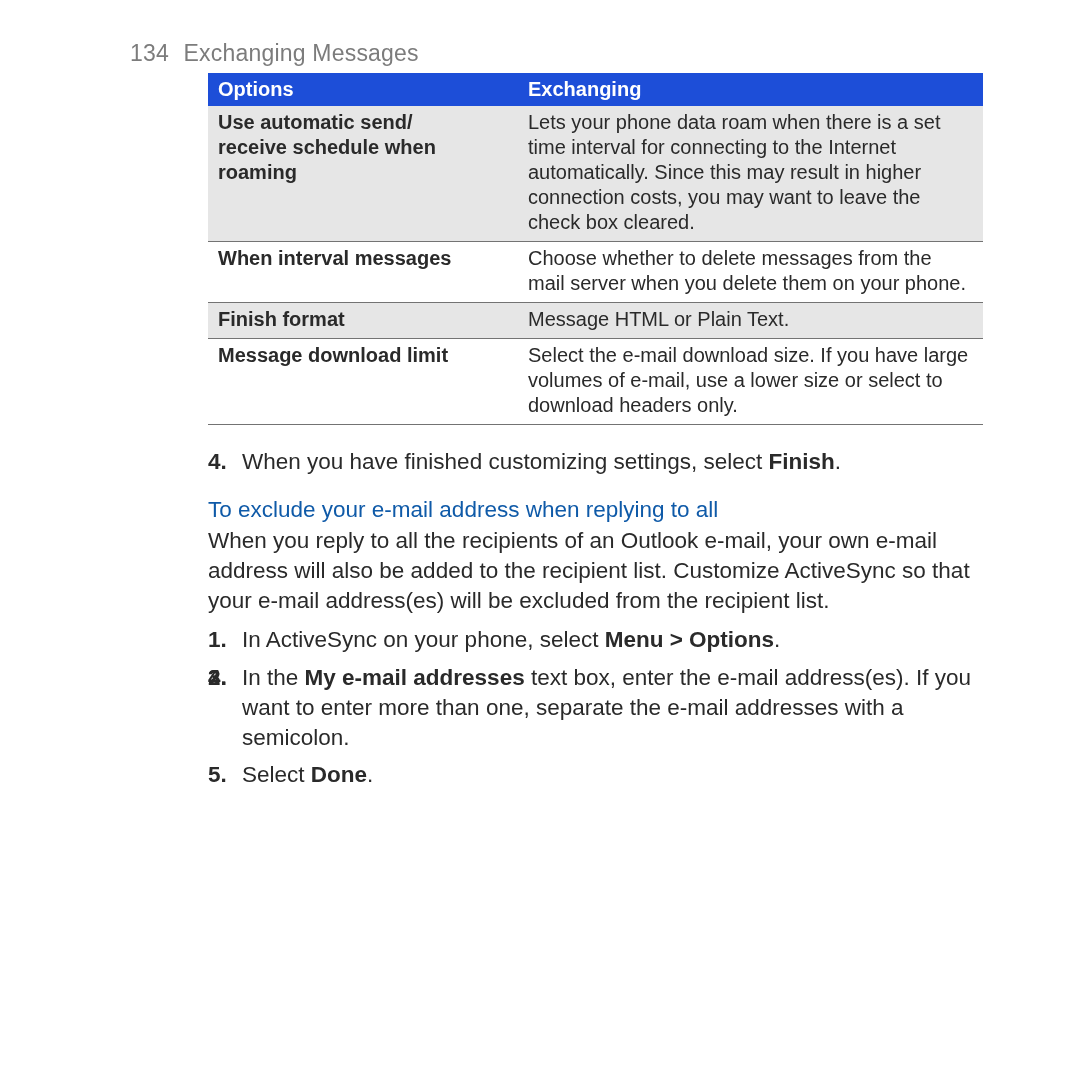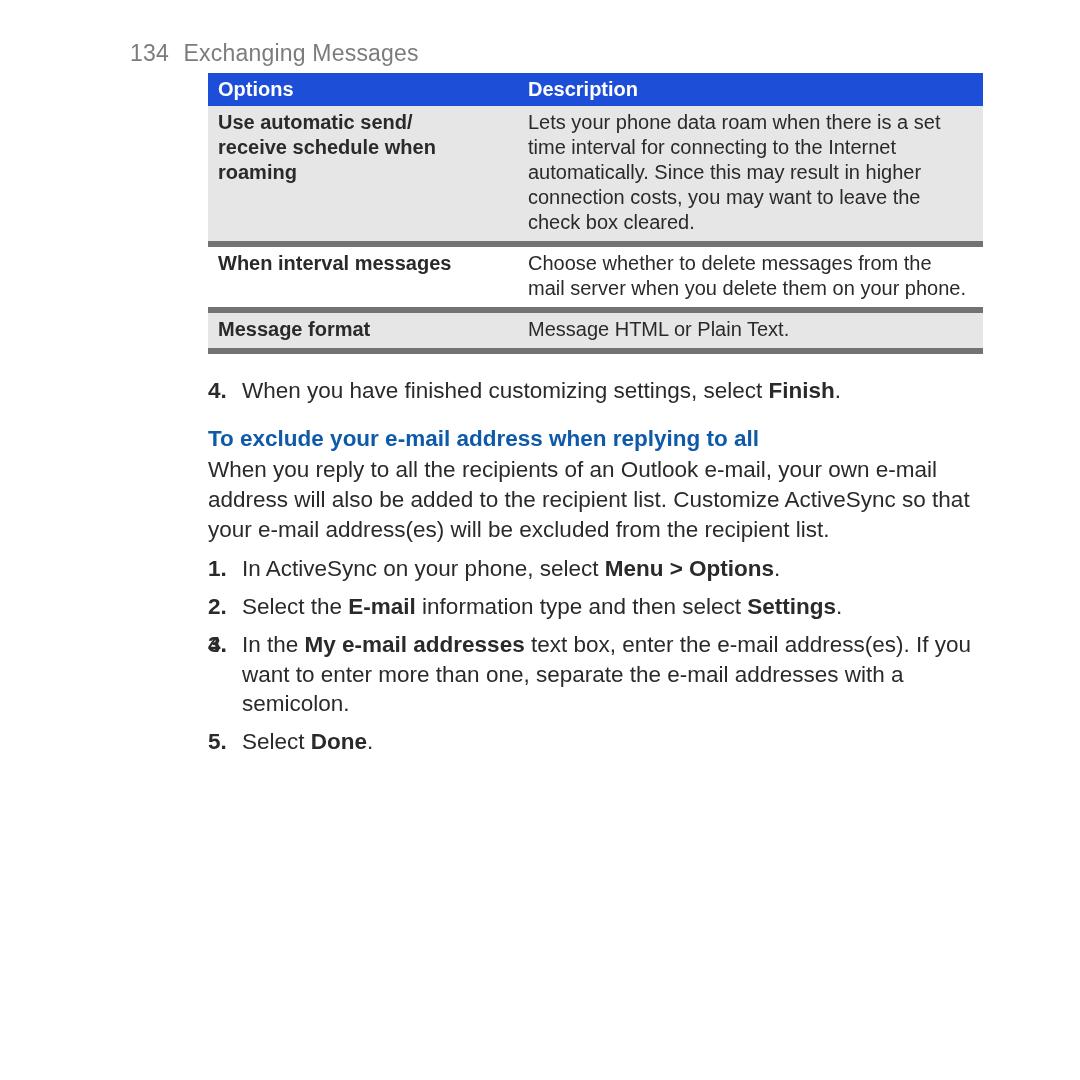--- a/index.html
+++ b/index.html
@@ -43,21 +43,21 @@
     text-align: left;
     font-weight: 700;
     padding: 4px 10px 4px 10px;
     font-size: 20px;
     border: none;
   }
   table.opts th.col-opt { width: 290px; }
   table.opts td {
     vertical-align: top;
     padding: 4px 10px 6px 10px;
-    border-bottom: 6px solid #737373;
+    border-bottom: 1px solid #737373;
     margin-top: 8px;
   }
   table.opts tr.band td {
     background: #e6e6e6;
   }
   table.opts td.opt {
     font-weight: 700;
     width: 290px;
   }
 
@@ -79,21 +79,21 @@
     margin: 0 0 8px 0;
   }
   .body ol.numlist > li .num {
     position: absolute;
     left: 0;
     top: 0;
     font-weight: 700;
   }
   .body h3.subhead {
     color: #0f5aa8;
-    font-weight: 700;
+    font-weight: 400;
     font-size: 22.5px;
     margin: 18px 0 2px 0;
   }
   .body p.para {
     margin: 0 0 10px 0;
   }
   .body strong { font-weight: 700; }
 </style>
 </head>
 <body>
@@ -102,55 +102,59 @@
 
   <div class="header">
     <span class="pg">134</span>
     <span>Exchanging Messages</span>
   </div>
 
   <table class="opts">
     <thead>
       <tr>
         <th class="col-opt">Options</th>
-        <th>Description</th>
+        <th>Exchanging</th>
       </tr>
     </thead>
     <tbody>
 
     <tr class="band">
           <td class="opt">Use automatic send/<br>receive schedule when<br>roaming</td>
           <td>Lets your phone data roam when there is a set time interval for connecting to the Internet automatically. Since this may result in higher connection costs, you may want to leave the check box cleared.</td>
         </tr>
         <tr>
           <td class="opt">When interval messages</td>
           <td>Choose whether to delete messages from the mail server when you delete them on your phone.</td>
         </tr>
         <tr class="band">
-          <td class="opt">Message format</td>
+          <td class="opt">Finish format</td>
           <td>Message HTML or Plain Text.</td>
+        </tr>
+        <tr>
+          <td class="opt">Message download limit</td>
+          <td>Select the e-mail download size. If you have large volumes of e-mail, use a lower size or select to download headers only.</td>
         </tr>
       </tbody>
   </table>
 
   <div class="body">
 
     <ol class="numlist">
       <li>
         <span class="num">4.</span>
         <span>When you have finished customizing settings, select <strong>Finish</strong>.</span>
       </li>
     </ol>
 
     <h3 class="subhead">To exclude your e-mail address when replying to all</h3>
     <p class="para">When you reply to all the recipients of an Outlook e-mail, your own e-mail address will also be added to the recipient list. Customize ActiveSync so that your e-mail address(es) will be excluded from the recipient list.</p>
 
     <ol class="numlist">
 
     <li><span class="num">1.</span><span>In ActiveSync on your phone, select <strong>Menu &gt; Options</strong>.</span></li>
-        <li><span class="num">2.</span><span>Select the <strong>E-mail</strong> information type and then select <strong>Settings</strong>.</span></li>
+        <li><span class="num">2.</span></li>
         <li><span class="num">3.</span></li>
         <li><span class="num">4.</span><span>In the <strong>My e-mail addresses</strong> text box, enter the e-mail address(es). If you want to enter more than one, separate the e-mail addresses with a semicolon.</span></li>
         <li><span class="num">5.</span><span>Select <strong>Done</strong>.</span></li>
       </ol>
 
   </div>
 </div>
 
 </body></html>

